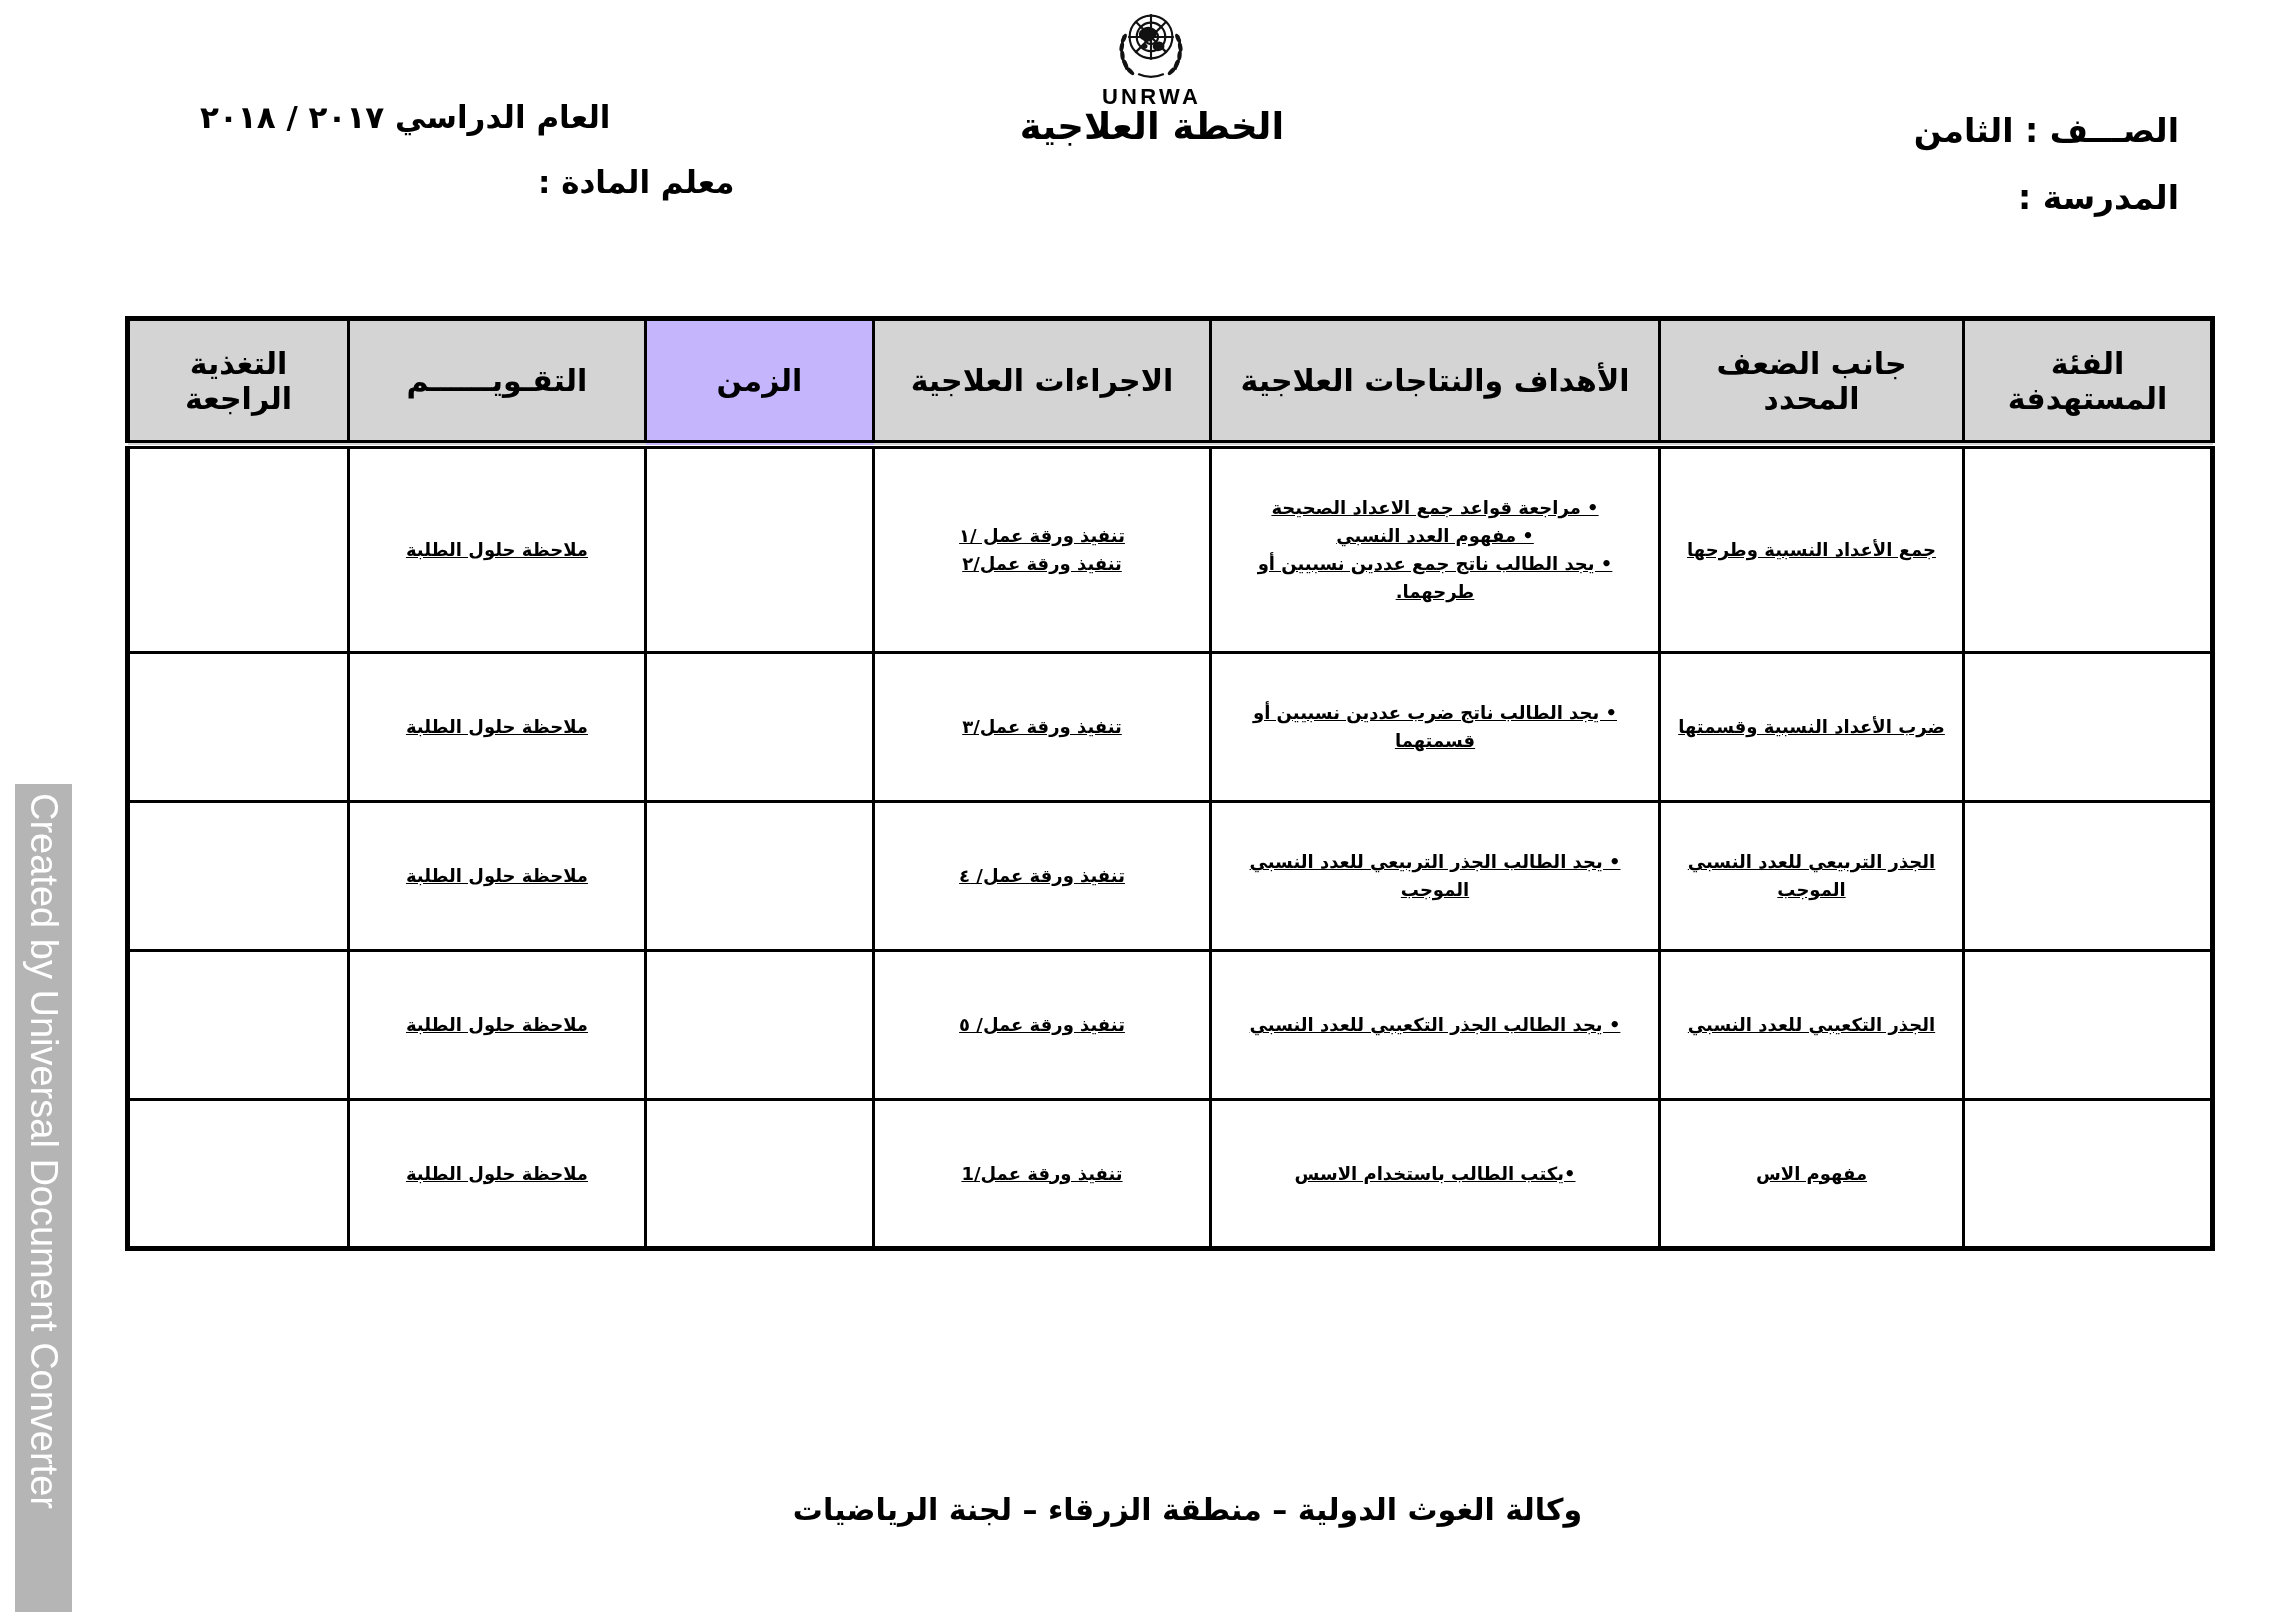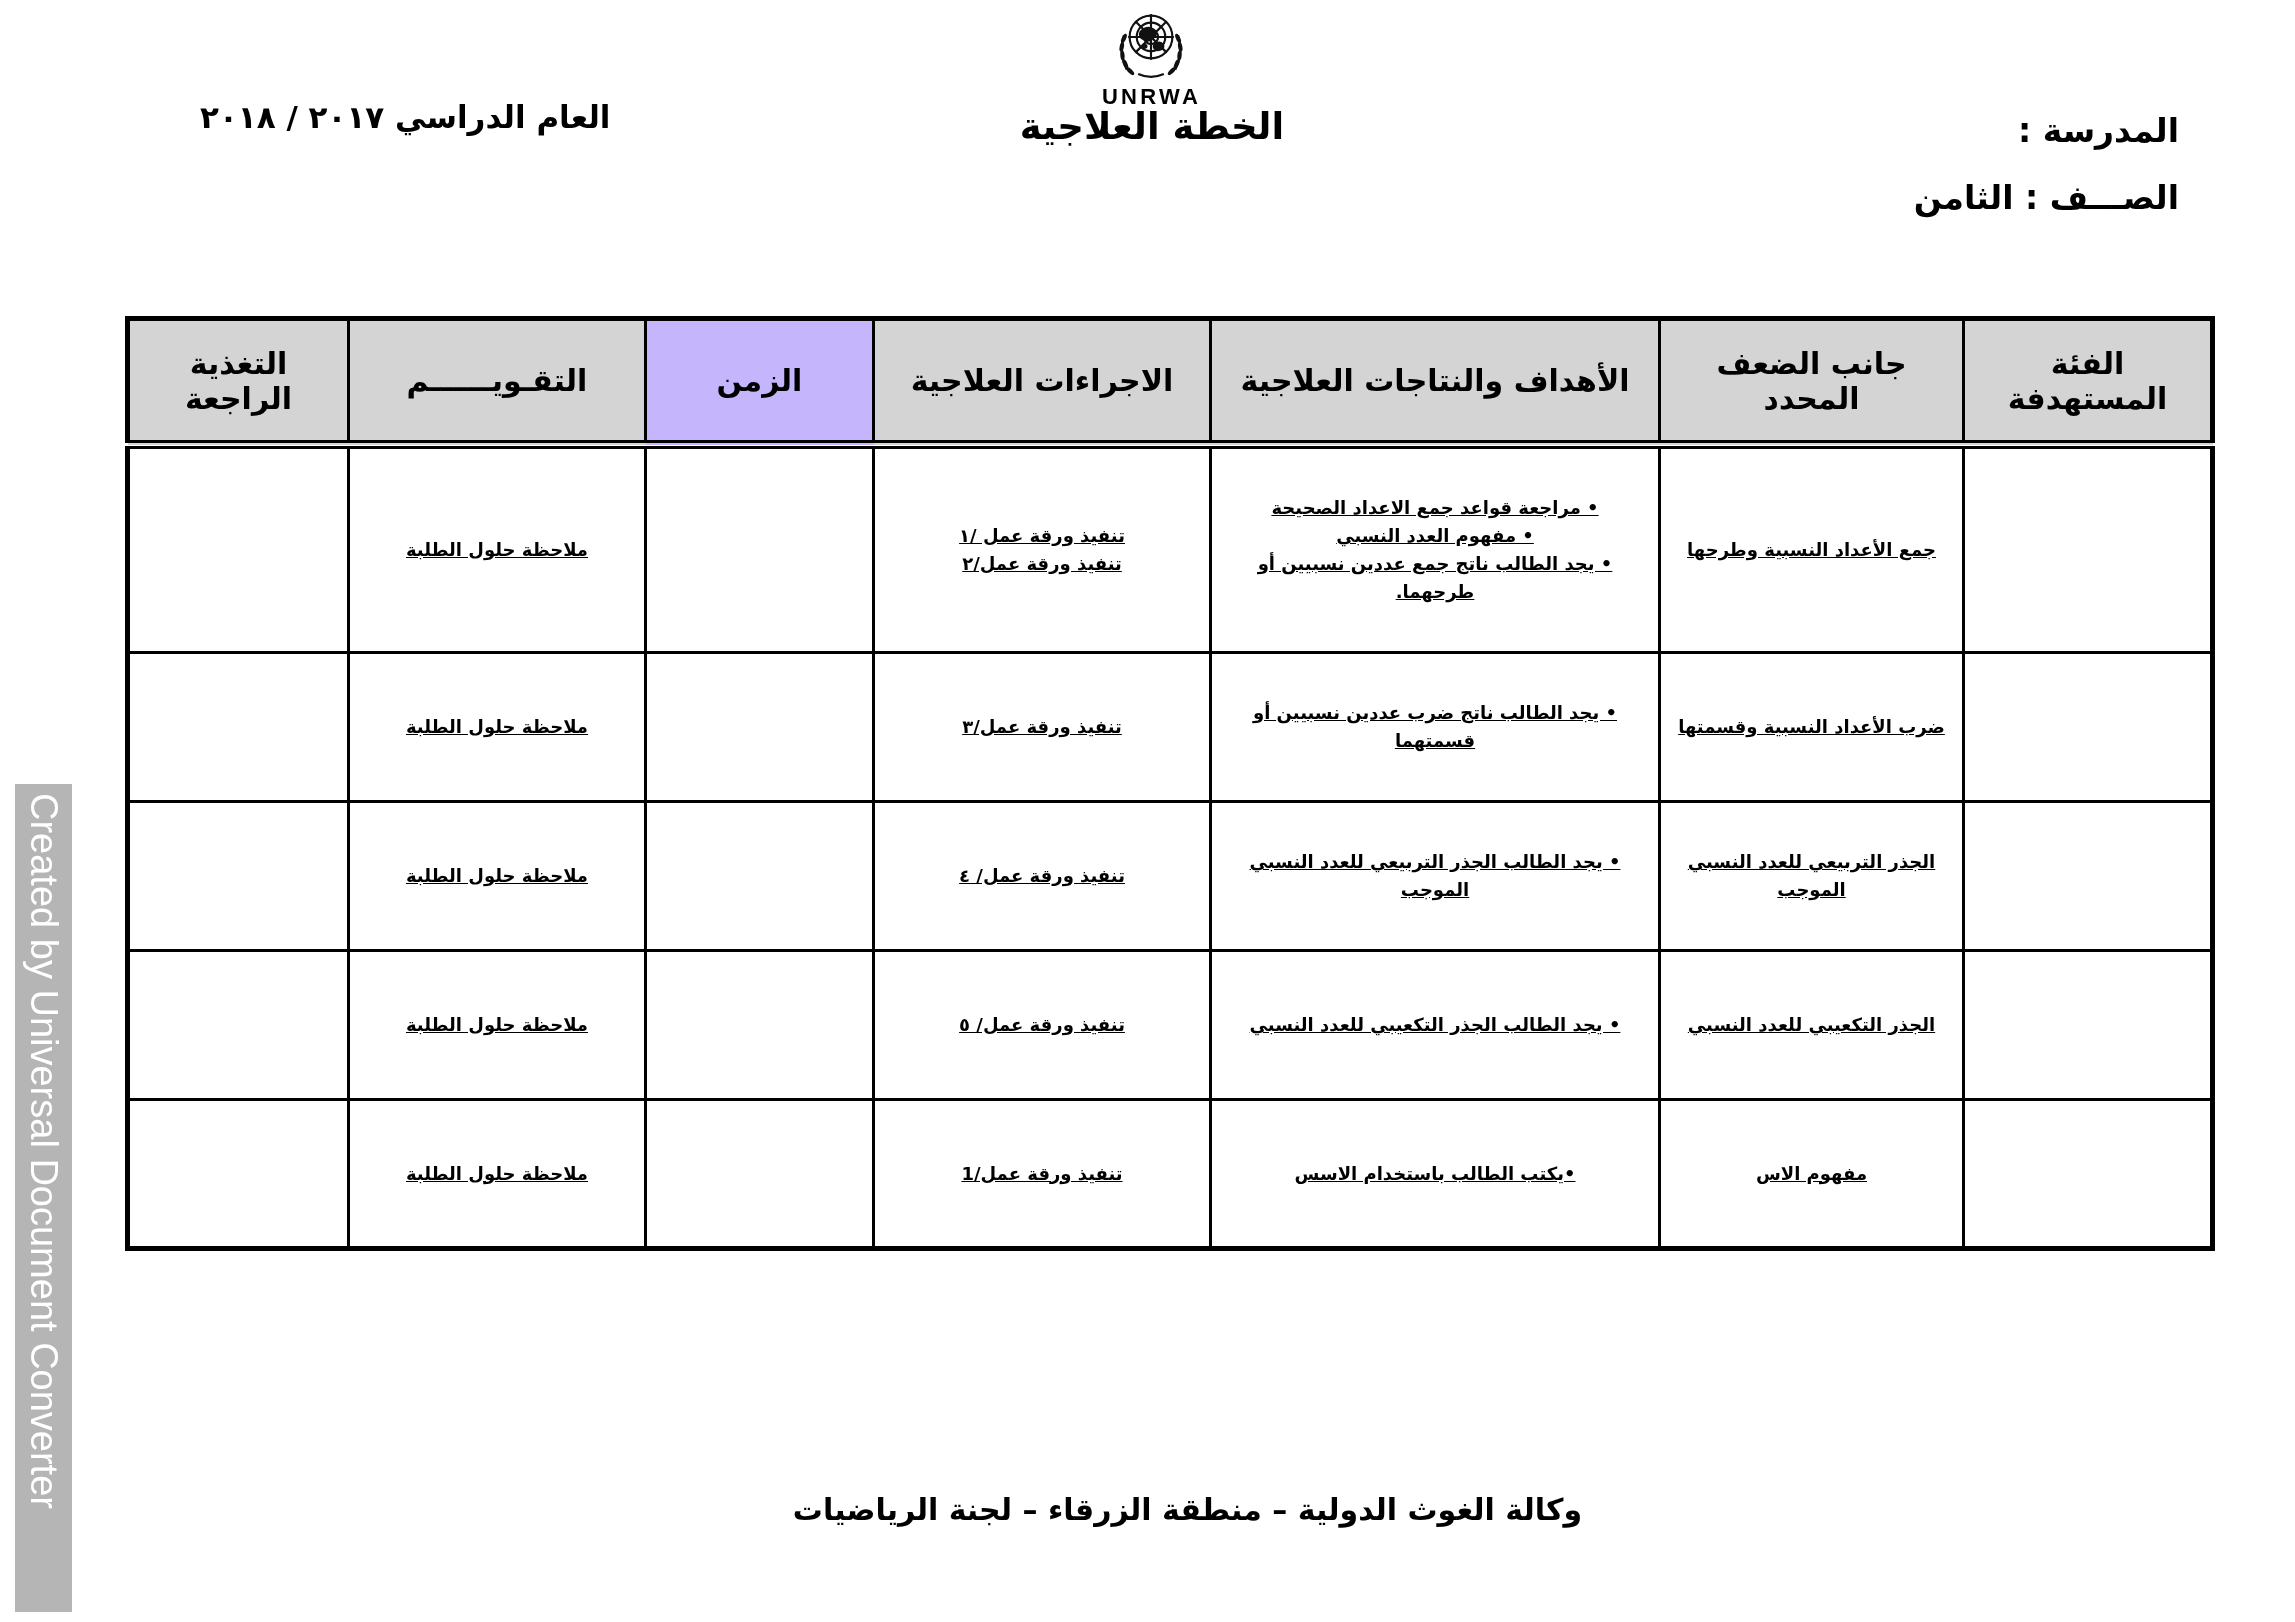--- a/index.html
+++ b/index.html
@@ -87,26 +87,27 @@
       <ellipse cx="96" cy="80" rx="7" ry="3" transform="rotate(115 96 80)"></ellipse>
       <ellipse cx="89" cy="90" rx="7" ry="3" transform="rotate(135 89 90)"></ellipse>
     </g>
   </svg>
 </div>
 <div class="unrwa-word">UNRWA</div>
 
 <div class="page-title">الخطة العلاجية</div>
 
 <div class="hdr-right">
+  <div>الصـــف :  الثامن</div>
   <div>المدرسة :</div>
-  <div>الصـــف :  الثامن</div>
 </div>
 
 <div class="hdr-left">
   <div>العام الدراسي ٢٠١٧ / ٢٠١٨</div>
+  <div class="line2">معلم المادة :</div>
 </div>
 
 <table class="plan">
   <colgroup>
     <col style="width:249px">
       <col style="width:304px">
       <col style="width:449px">
     <col style="width:337px">
       <col style="width:228px">
       <col style="width:297px">

